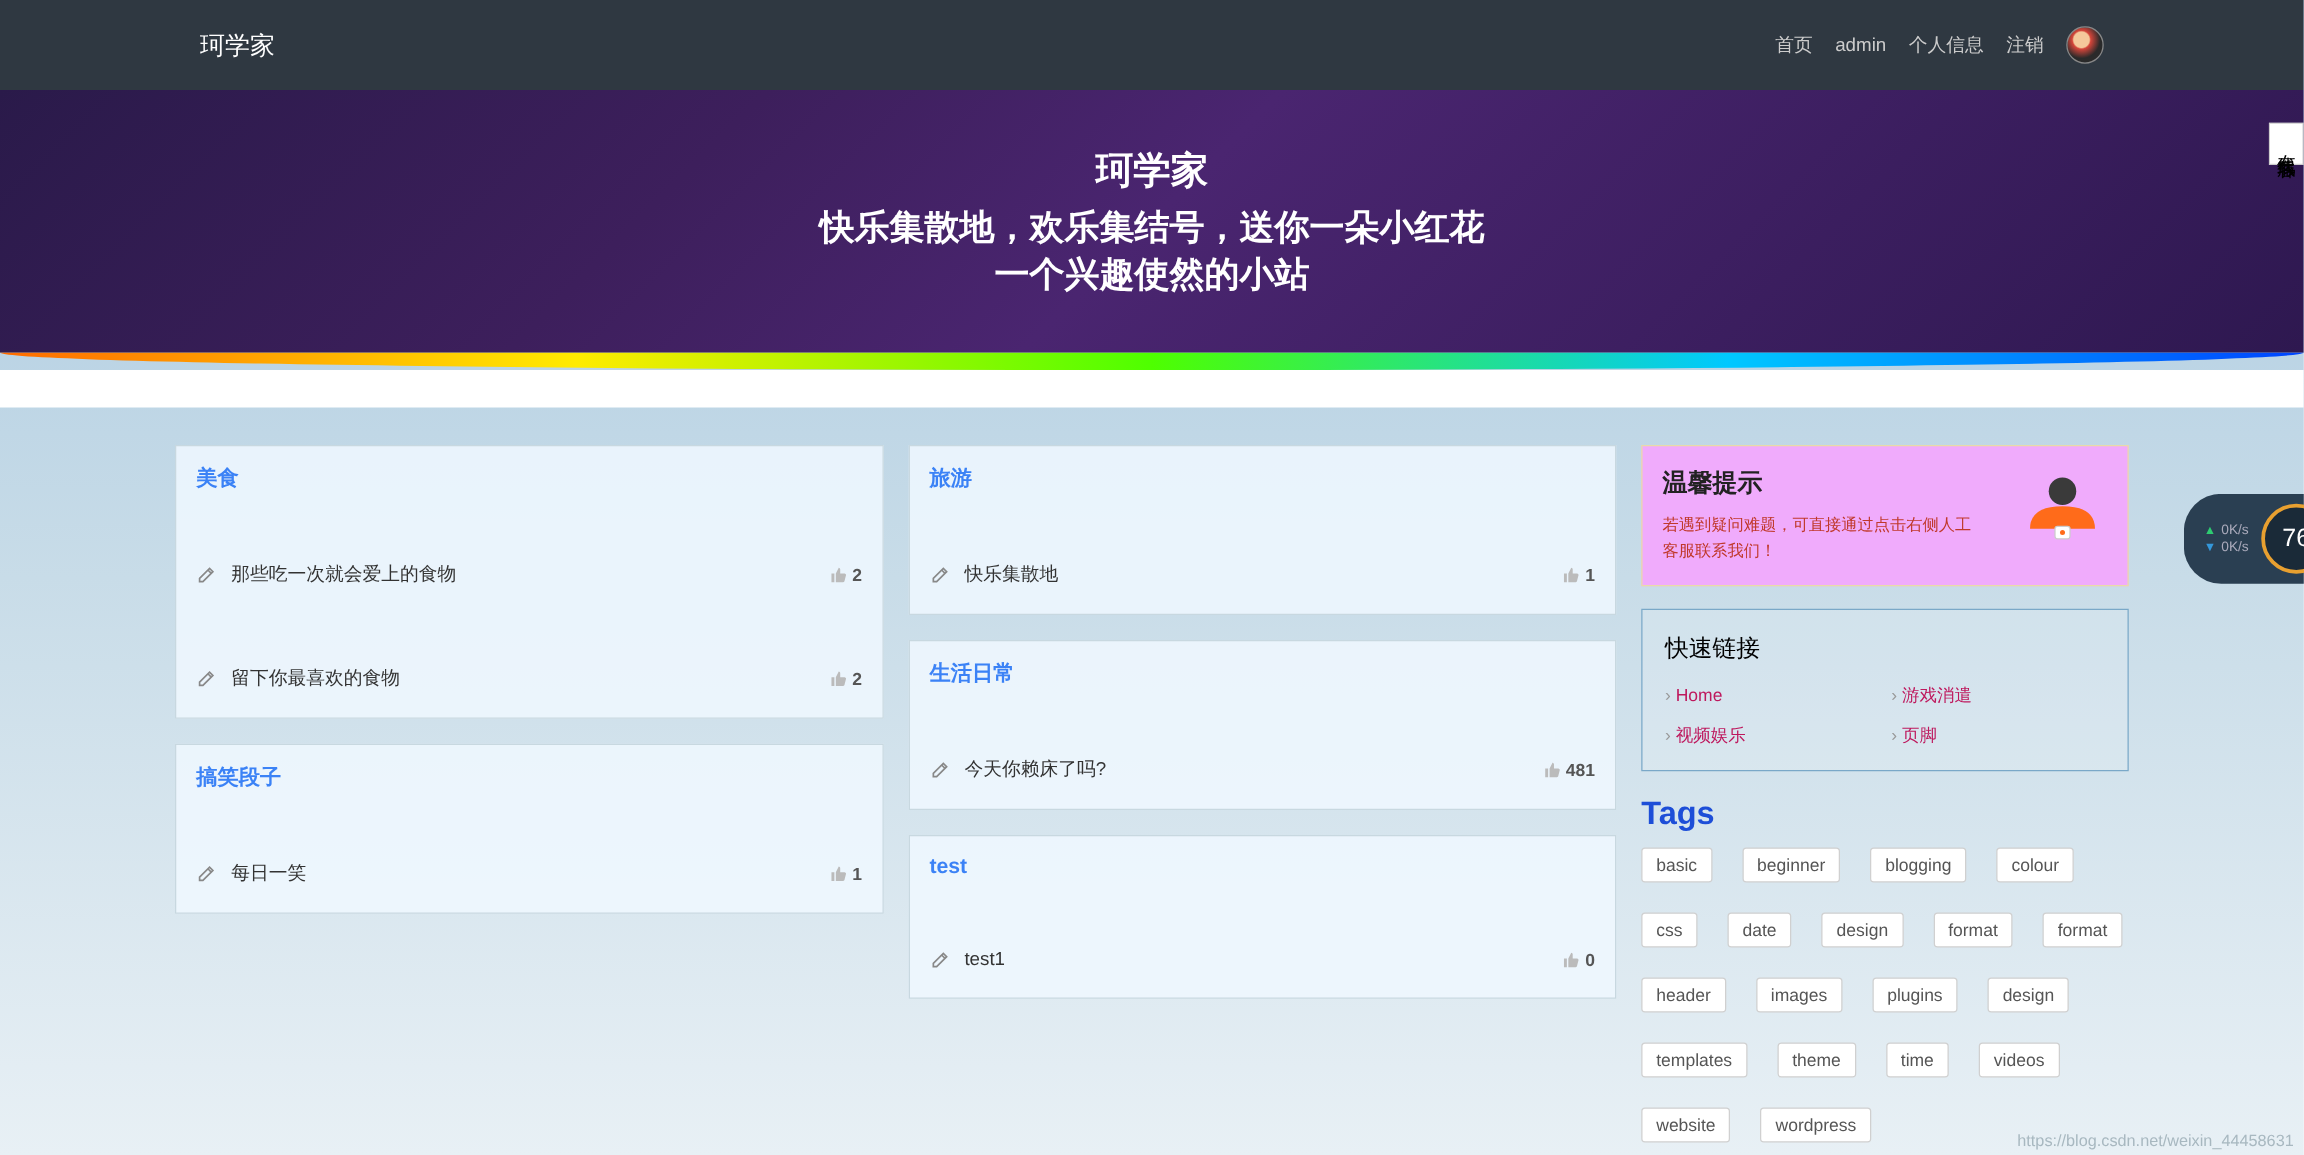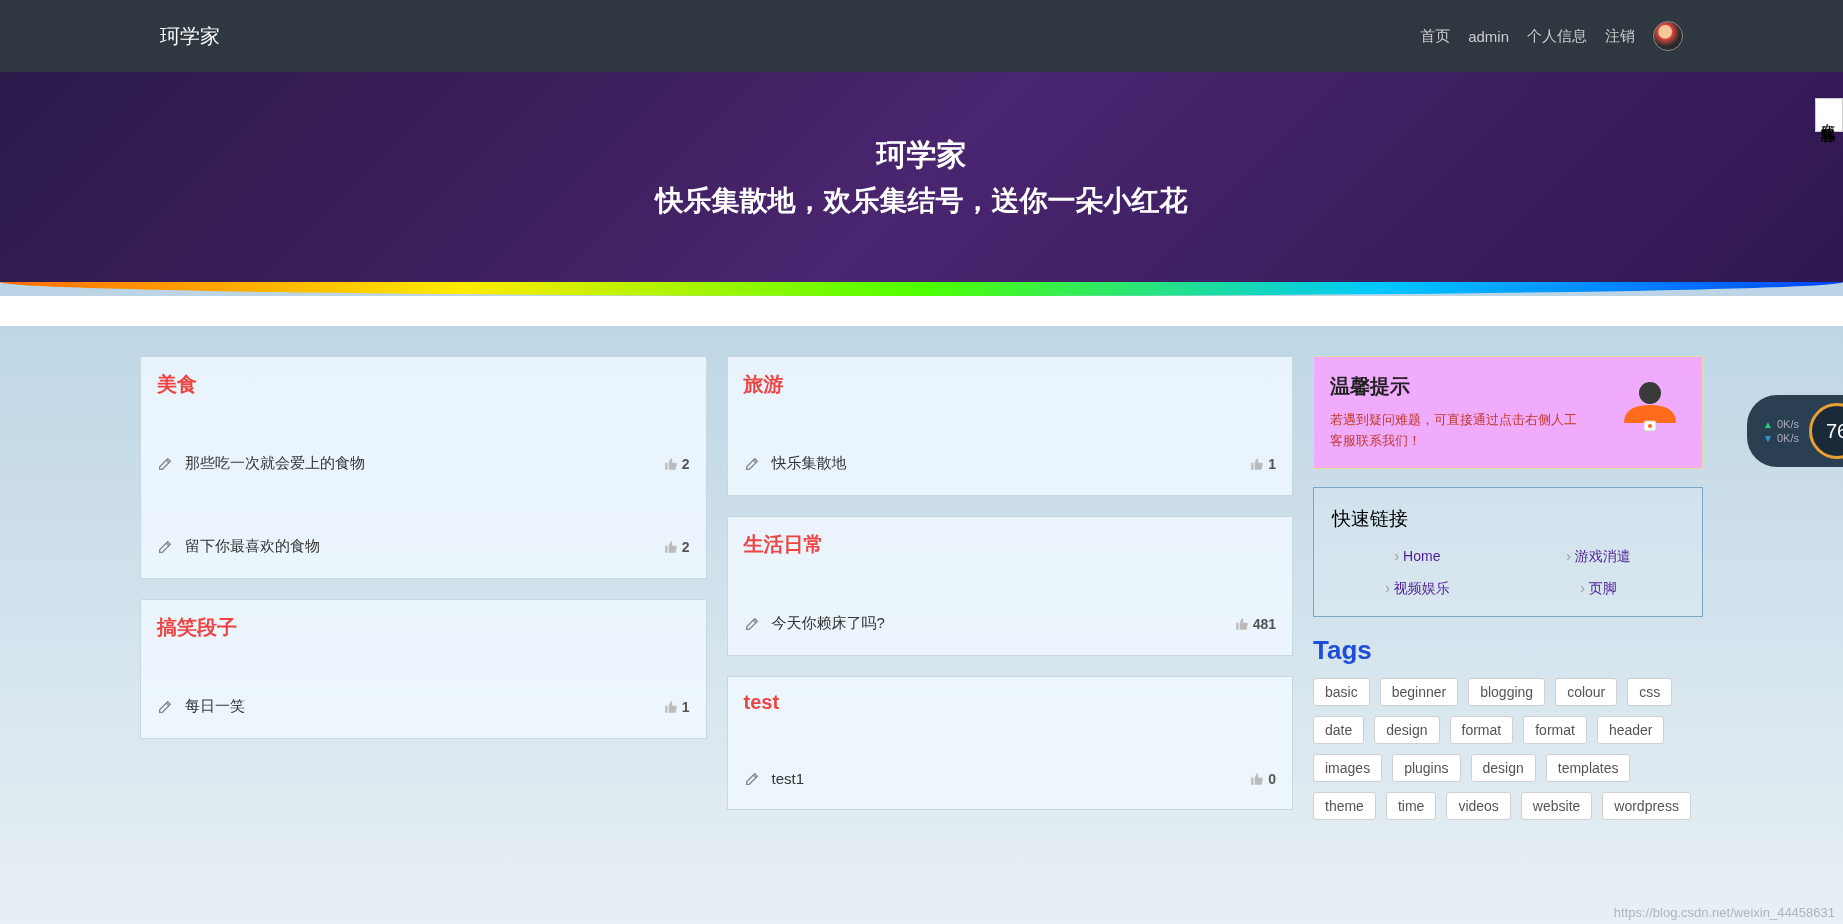--- a/index.html
+++ b/index.html
@@ -11,39 +11,39 @@
 .avatar{width:30px;height:30px;border-radius:50%;background:radial-gradient(circle at 40% 35%,#f5c89b 25%,#d4453a 30%,#2a2a2a 60%);border:1px solid #888;}
 .hero{background:linear-gradient(135deg,#2a1a4a 0%,#3d1f5c 30%,#4a2570 50%,#2e1850 100%);height:210px;display:flex;flex-direction:column;align-items:center;justify-content:center;color:#fff;position:relative;}
 .hero h1{font-size:30px;font-weight:bold;margin-bottom:6px;}
 .hero h2{font-size:28px;font-weight:bold;}
 .rainbow{height:14px;background:linear-gradient(90deg,#ff6b00 0%,#ffeb00 25%,#4eff00 50%,#00c8ff 75%,#0044ff 100%);border-radius:0 0 50% 50%/0 0 100% 100%;}
 .whitegap{height:30px;background:#fff;}
 .main{display:flex;padding:30px 140px 0 140px;gap:20px;position:relative;}
 .col{flex:1;display:flex;flex-direction:column;gap:20px;}
 .sidebar{width:390px;display:flex;flex-direction:column;gap:18px;}
 .card{background:rgba(240,248,255,0.85);border:1px solid #c8d8e0;padding:14px 16px;}
-.card-title{font-size:20px;font-weight:bold;color:#ef4444;margin-bottom:18px;}
+.card-title{font-size:17px;font-weight:bold;color:#3b82f6;margin-bottom:18px;}
 .item{display:flex;align-items:center;justify-content:space-between;padding:8px 0;font-size:15px;color:#333;margin-top:48px;}
 .item-left{display:flex;align-items:center;gap:12px;}
 .edit-icon{width:16px;height:16px;display:inline-block;}
 .edit-icon svg{width:16px;height:16px;fill:none;stroke:#888;stroke-width:2;}
 .like{display:flex;align-items:center;gap:4px;color:#555;font-size:14px;font-weight:bold;}
 .thumb{width:14px;height:14px;fill:#bbb;}
 .tip-box{background:#f0abfc;border:1px solid #e8dba8;padding:16px;display:flex;gap:31px;}
 .tip-left{flex:1;}
 .tip-title{font-size:20px;font-weight:bold;color:#222;margin-bottom:10px;}
 .tip-text{font-size:13px;color:#c0392b;line-height:1.6;}
 .tip-icon{width:72px;height:72px;flex-shrink:0;}
 .quick-box{border:1px solid #7aa8c8;padding:18px;background:rgba(255,255,255,0.15);}
 .quick-title{font-size:19px;font-weight:normal;color:#000000;margin-bottom:16px;}
 .quick-links{display:grid;grid-template-columns:1fr 1fr;gap:14px 10px;}
-.quick-link{color:#4c1d95;font-size:14px;cursor:pointer;text-align:center;}
+.quick-link{color:#be185d;font-size:14px;cursor:pointer;}
 .quick-link::before{content:"› ";color:#999;}
 .tags-title{font-size:26px;font-weight:bold;color:#1d4ed8;margin-bottom:12px;}
-.tags{display:flex;flex-wrap:wrap;gap:10px;}
+.tags{display:flex;flex-wrap:wrap;gap:24px;}
 .tag{background:#fff;border:1px solid #d0d0d0;border-radius:3px;padding:5px 11px;font-size:14px;color:#555;cursor:pointer;}
 .side-widget{position:fixed;right:0;top:98px;width:28px;background:#fff;border:1px solid #ccc;padding:12px 5px;font-size:15px;text-align:center;line-height:1.2;writing-mode:vertical-rl;letter-spacing:2px;}
 .speed-widget{position:fixed;right:0;top:395px;background:#2a3f52;border-radius:30px 0 0 30px;padding:8px 6px 8px 16px;display:flex;align-items:center;gap:10px;color:#aab;font-size:11px;}
 .speed-col{display:flex;flex-direction:column;gap:2px;}
 .speed-row{display:flex;align-items:center;gap:4px;}
 .arrow-up{color:#2ecc71;font-size:10px;}
 .arrow-down{color:#3498db;font-size:10px;}
 .speed-circle{width:56px;height:56px;border-radius:50%;background:#1a2a38;border:3px solid #e8a030;display:flex;align-items:center;justify-content:center;color:#fff;font-size:20px;margin-right:-28px;}
 .watermark{position:fixed;right:8px;bottom:4px;color:#a8b8c0;font-size:13px;}
 </style>
@@ -57,20 +57,21 @@
     <span class="nav-link">admin</span>
     <span class="nav-link">个人信息</span>
     <span class="nav-link">注销</span>
     <div class="avatar"></div>
   </div>
 </div>
 
 <div class="hero">
   <h1>珂学家</h1>
   <h2>快乐集散地，欢乐集结号，送你一朵小红花</h2>
+  <h2>一个兴趣使然的小站</h2>
 </div>
 <div class="rainbow"></div>
 <div class="whitegap"></div>
 
 <div class="main">
   <div class="col" id="col0">
       <div class="card">
         <div class="card-title">美食</div>
         <div class="item">
           <div class="item-left">

